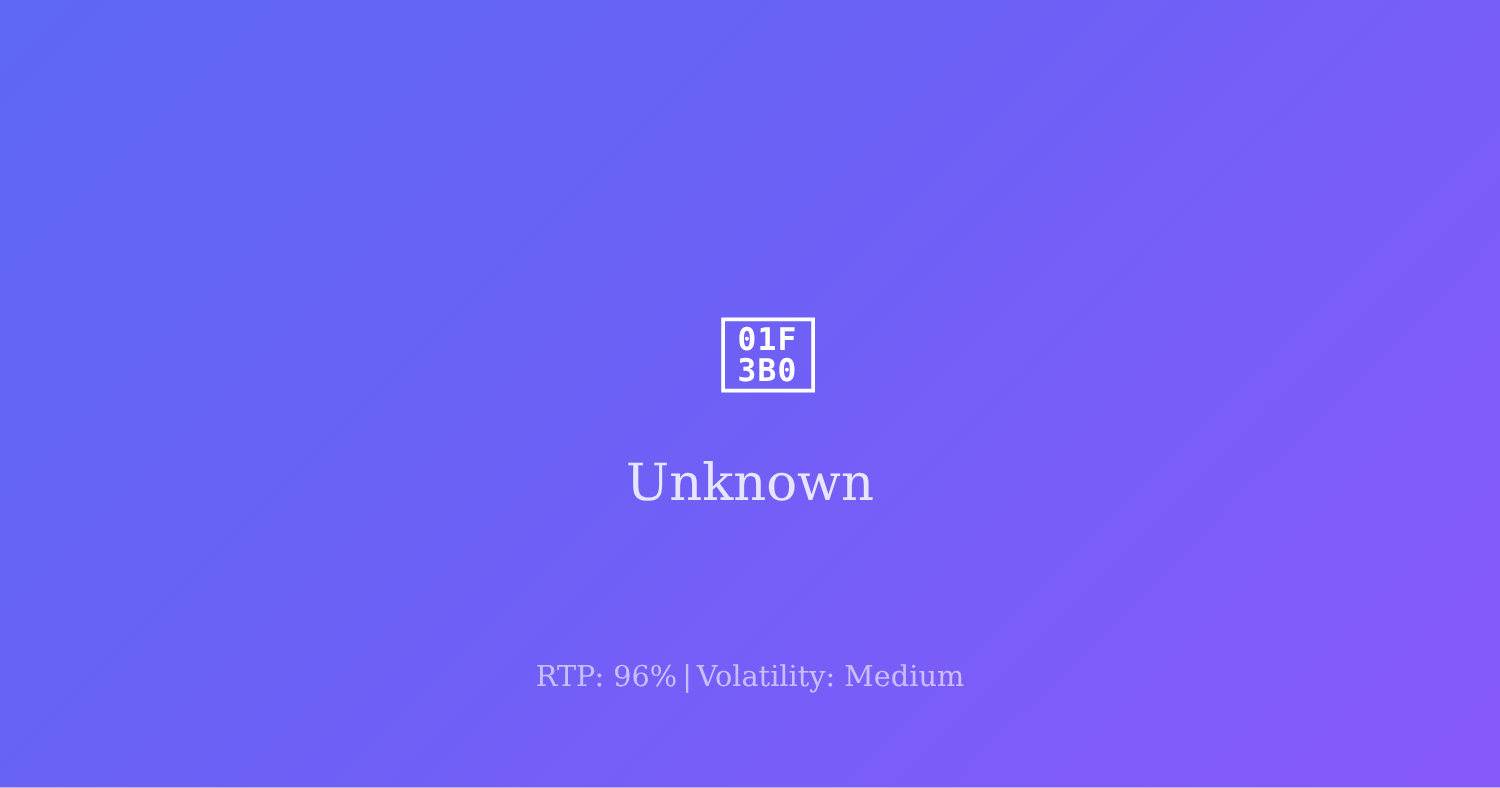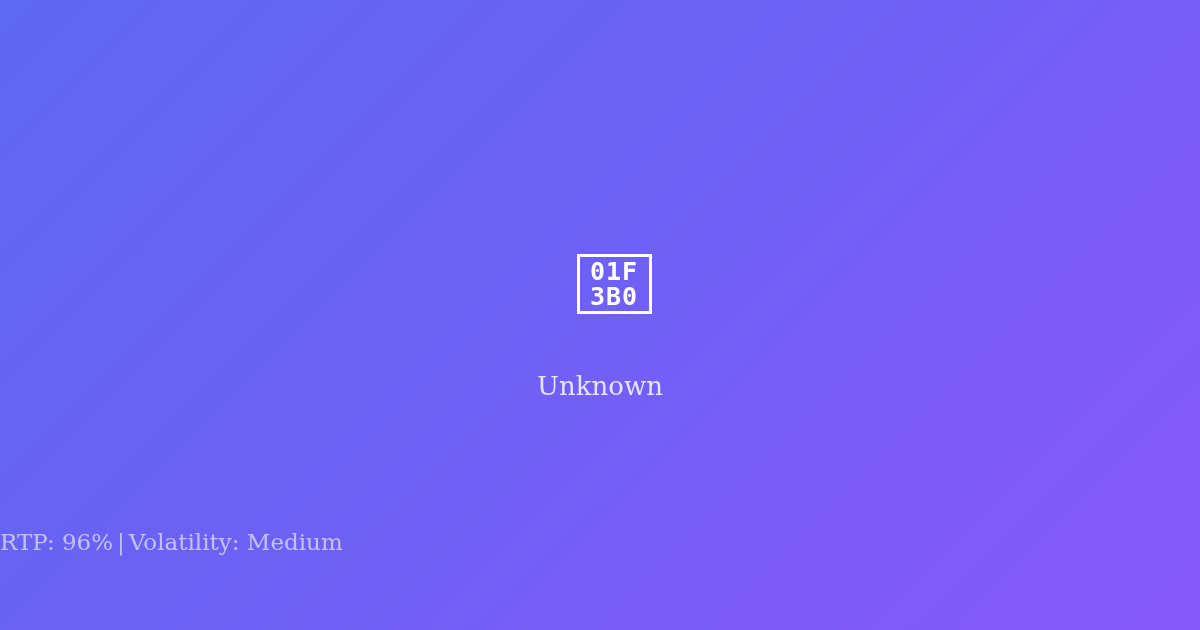--- a/index.html
+++ b/index.html
@@ -89,33 +89,33 @@
   
   .subtitle {
     position: absolute;
     left: 0;
     width: 1200px;
     top: 360px;
     text-align: center;
     color: rgba(255, 255, 255, 0.83);
     font-family: "DejaVu Serif", "Liberation Serif", serif;
     font-weight: normal;
-    font-size: 26px;
+    font-size: 41px;
     line-height: 52px;
     margin: 0;
     white-space: nowrap;
   }
 
   
   .meta {
     position: absolute;
     left: 0;
     width: 1200px;
     top: 527px;
-    text-align: left;
+    text-align: center;
     color: rgba(255, 255, 255, 0.60);
     font-family: "DejaVu Serif", "Liberation Serif", serif;
     font-weight: normal;
     font-size: 23px;
     line-height: 30px;
     margin: 0;
     white-space: nowrap;
   }
   .meta .sep {
     padding: 0 4px;

